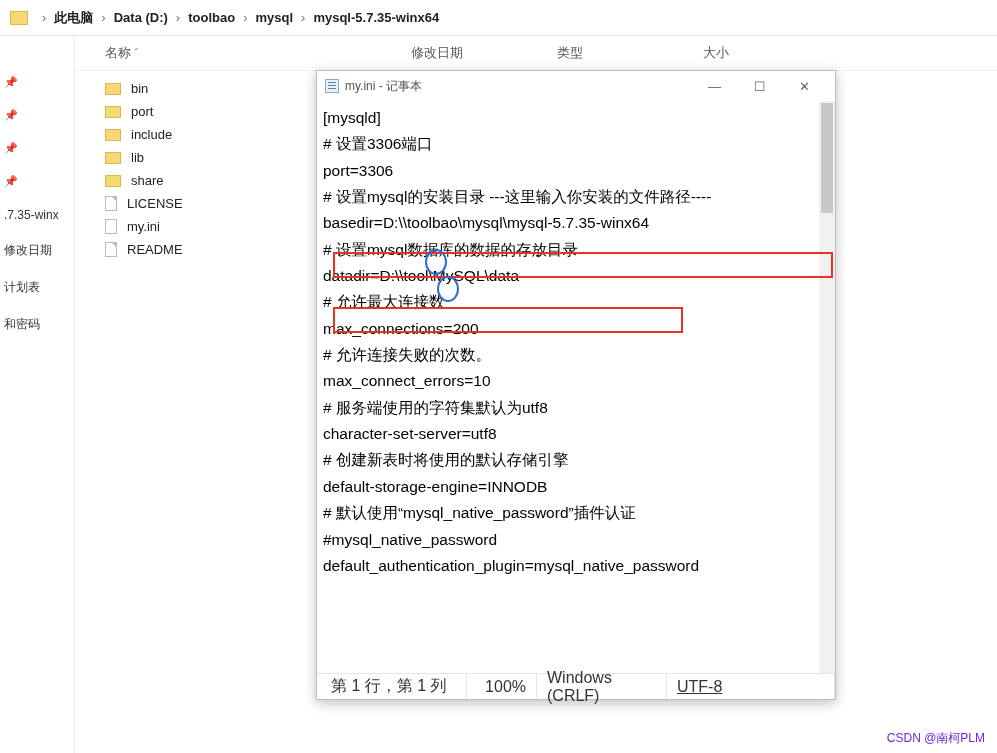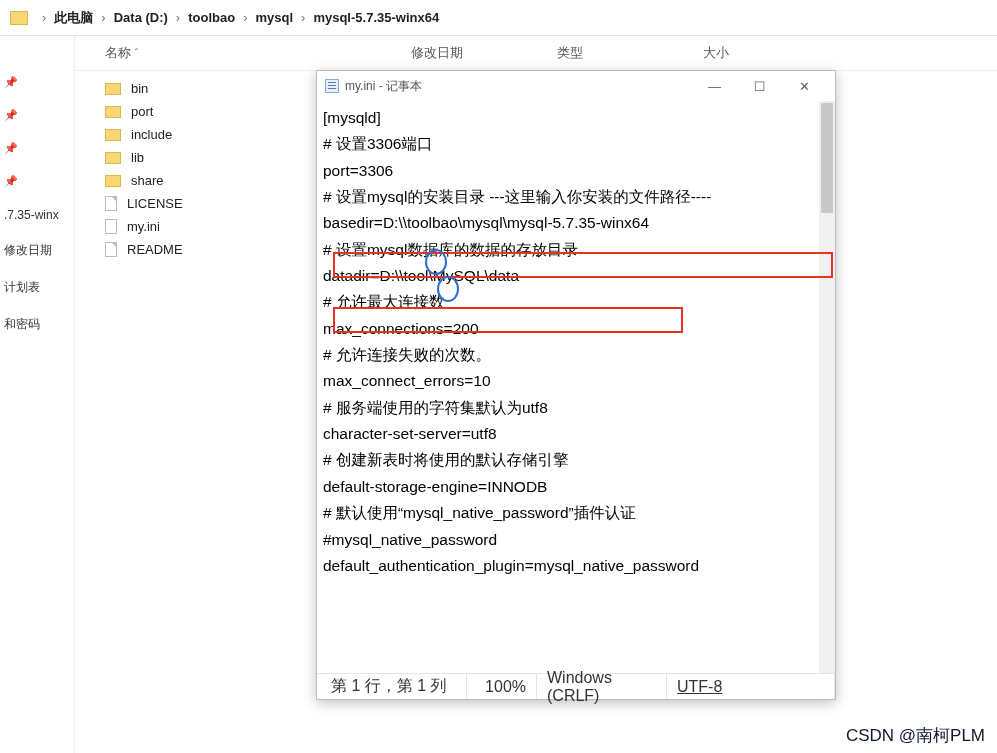--- a/index.html
+++ b/index.html
@@ -42,21 +42,21 @@
 .annot.r2 { left:333px; top:307px; width:350px; height:26px; }
 .circ { position:absolute; width:22px; height:26px; border:2px solid #2b6fd1; border-radius:50%; pointer-events:none; }
 .circ.c1 { left:425px; top:249px; }
 .circ.c2 { left:437px; top:276px; }
 .np-status { height:26px; border-top:1px solid #e5e5e5; display:flex; align-items:center; font-size:16px; color:#333; }
 .sb-cell { padding:0 10px; border-right:1px solid #e5e5e5; height:100%; display:flex; align-items:center; }
 .sb-cell.pos { flex:0 0 150px; padding-left:14px; }
 .sb-cell.zoom { flex:0 0 70px; justify-content:flex-end; }
 .sb-cell.enc { flex:0 0 130px; }
 .sb-cell.cp { flex:1;text-decoration:underline; }
-.watermark { position:absolute; right:12px; bottom:6px; font-size:17px; color:#0f172a; }
+.watermark { position:absolute; right:12px; bottom:6px; font-size:12px; color:#6d28d9; }
 </style>
 </head>
 <body>
 
 <div class="breadcrumb">
   <div class="bc-folder"></div>
   <span class="bc-sep">›</span>
   <span class="bc-item">此电脑</span>
   <span class="bc-sep">›</span>
   <span class="bc-item">Data (D:)</span>

